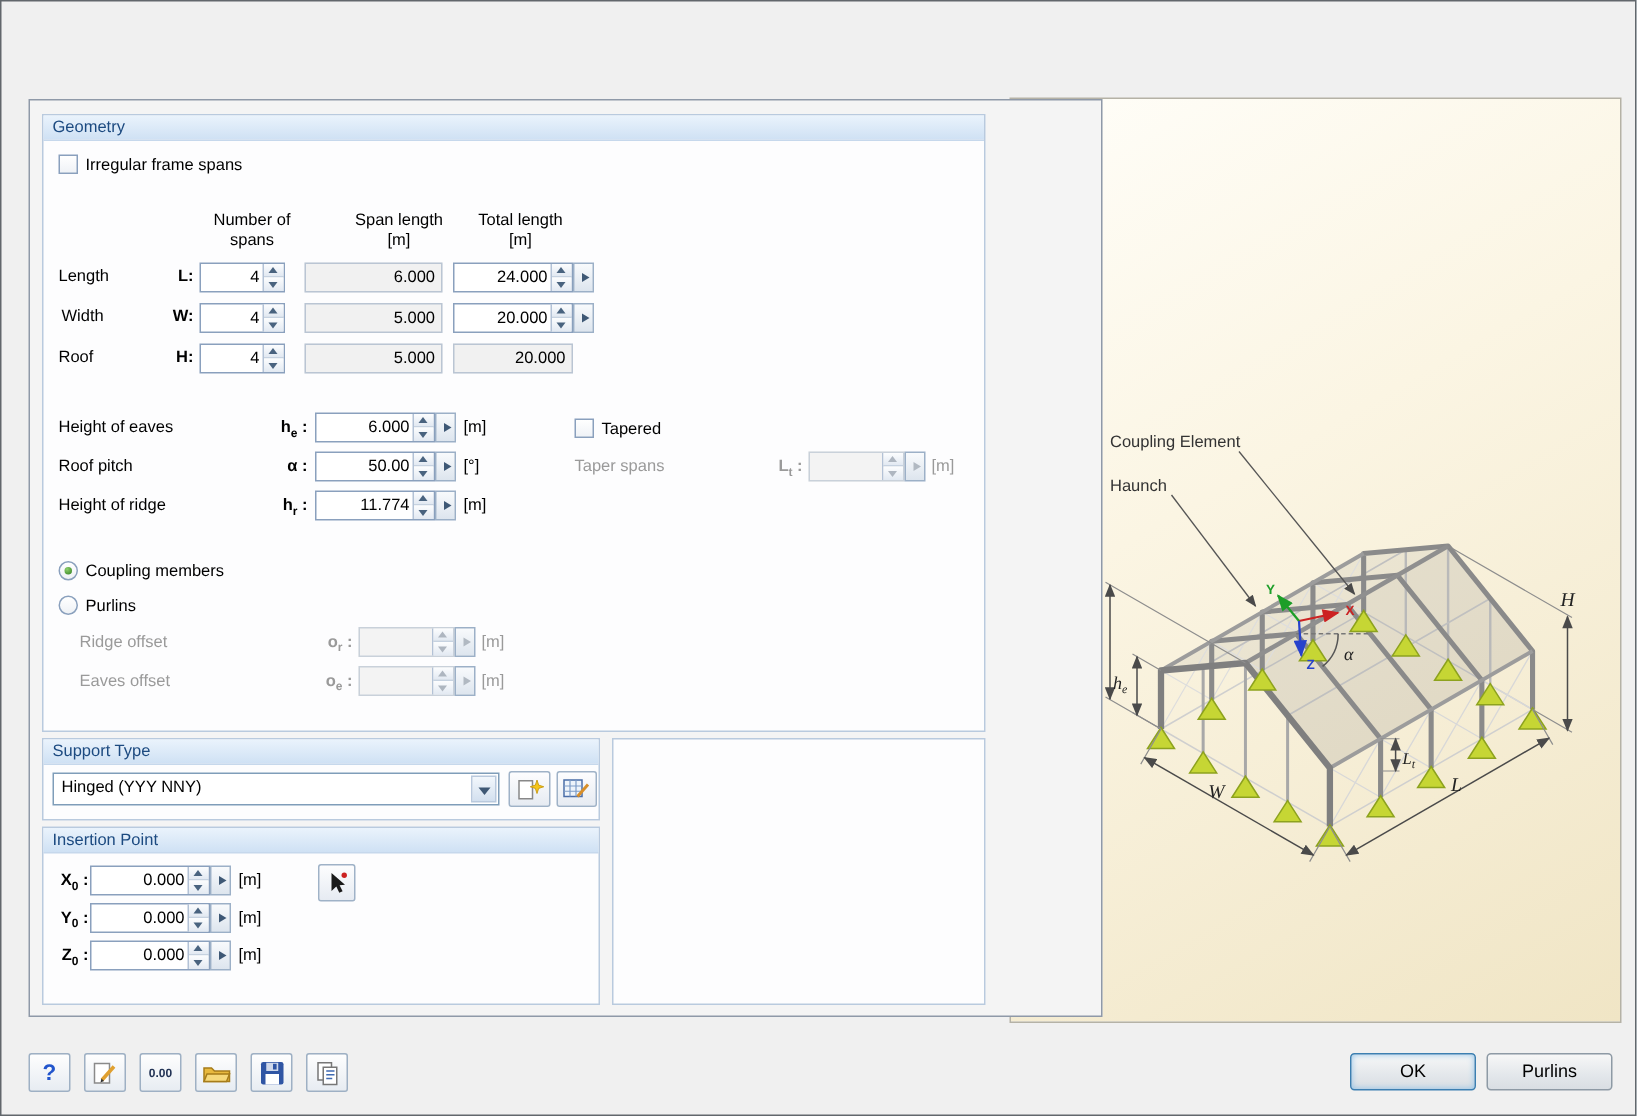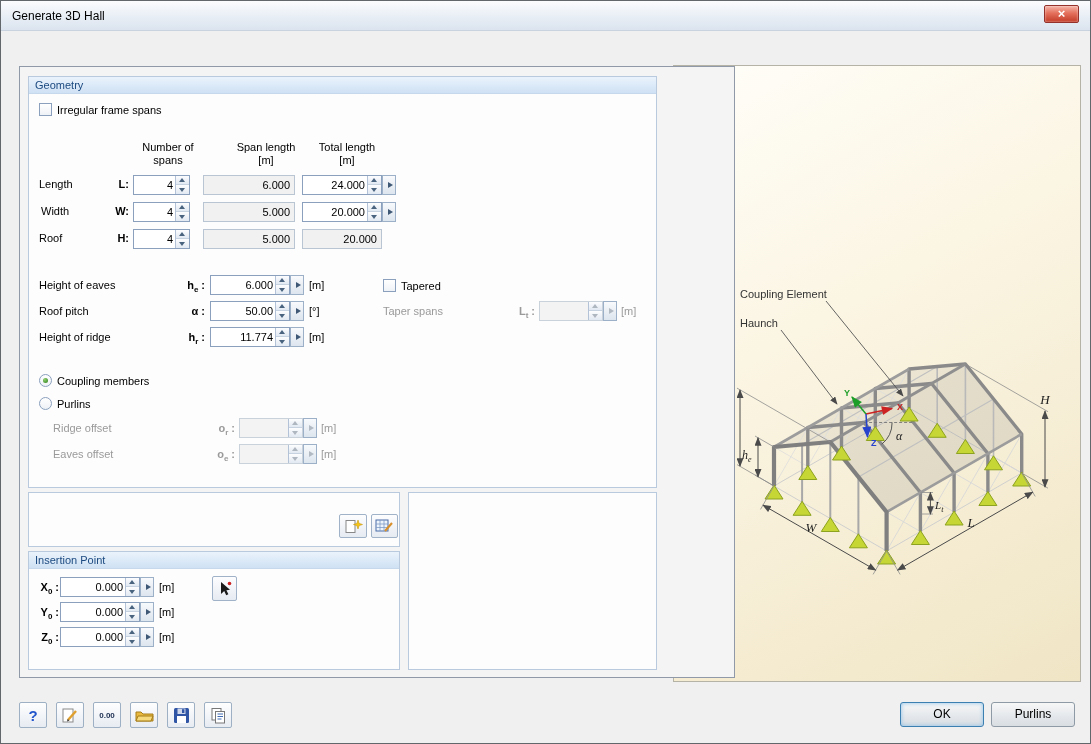--- a/index.html
+++ b/index.html
@@ -79,26 +79,20 @@
   .pushbtn.default { border-color:#3c7fb1; box-shadow:inset 0 0 4px #8cc0e8; }
 
   svg text { font-family:"Liberation Serif", serif; }
   .anno { font-family:"Liberation Sans", sans-serif !important; }
 </style>
 </head>
 <body>
 
 <div class="dialog">
 
-  <div class="titlebar">
-    <span class="title">Generate 3D Hall</span>
-    <div class="close-btn">
-      <span>×</span>
-    </div>
-  </div>
 
 
   <div class="tabpage">
 
     <div class="gbox" style="left:8px;top:9px;width:629px;height:412px">
       <div class="ghead">Geometry</div>
 
       <span class="cb" style="left:10px;top:26px"></span>
       <div class="lbl" style="left:28px;top:27px">Irregular frame spans</div>
 
@@ -260,20 +254,25 @@
         <span class="spin">
             <span class="su"></span>
             <span class="sd"></span>
           </span>
       </div>
       <div class="xbtn disabled" style="left:274px;top:367px"></div>
       <div class="unit gray" style="left:292px;top:371px">[m]</div>
     </div>
 
     <div class="gbox" style="left:8px;top:425px;width:372px;height:55px">
+      <div class="ghead">Support Type</div>
+      <div class="combo" style="left:6px;top:22px;width:298px">
+        <span class="ctext">Hinged (YYY NNY)</span>
+        <span class="cbtn"></span>
+      </div>
       <div class="sqbtn" style="left:310px;top:21px;width:28px;height:24px">
         <svg width="19" height="16">
           <rect x="2" y="2.5" width="9" height="12" fill="#ffffff" stroke="#888888"></rect>
           <path d="M14,2 L15.1,5.4 L18.5,6.5 L15.1,7.6 L14,11 L12.9,7.6 L9.5,6.5 L12.9,5.4 Z" fill="#f5c518" stroke="#c79810" stroke-width="0.6"></path>
         </svg>
       </div>
       <div class="sqbtn" style="left:342px;top:21px;width:27px;height:24px">
         <svg width="19" height="16">
           <rect x="1" y="2" width="12" height="11" fill="#eef4fb" stroke="#4a6da8"></rect>
           <path d="M1,6 H13 M1,9.5 H13 M5,2 V13 M9,2 V13" stroke="#7d9cc8" stroke-width="0.8"></path>

